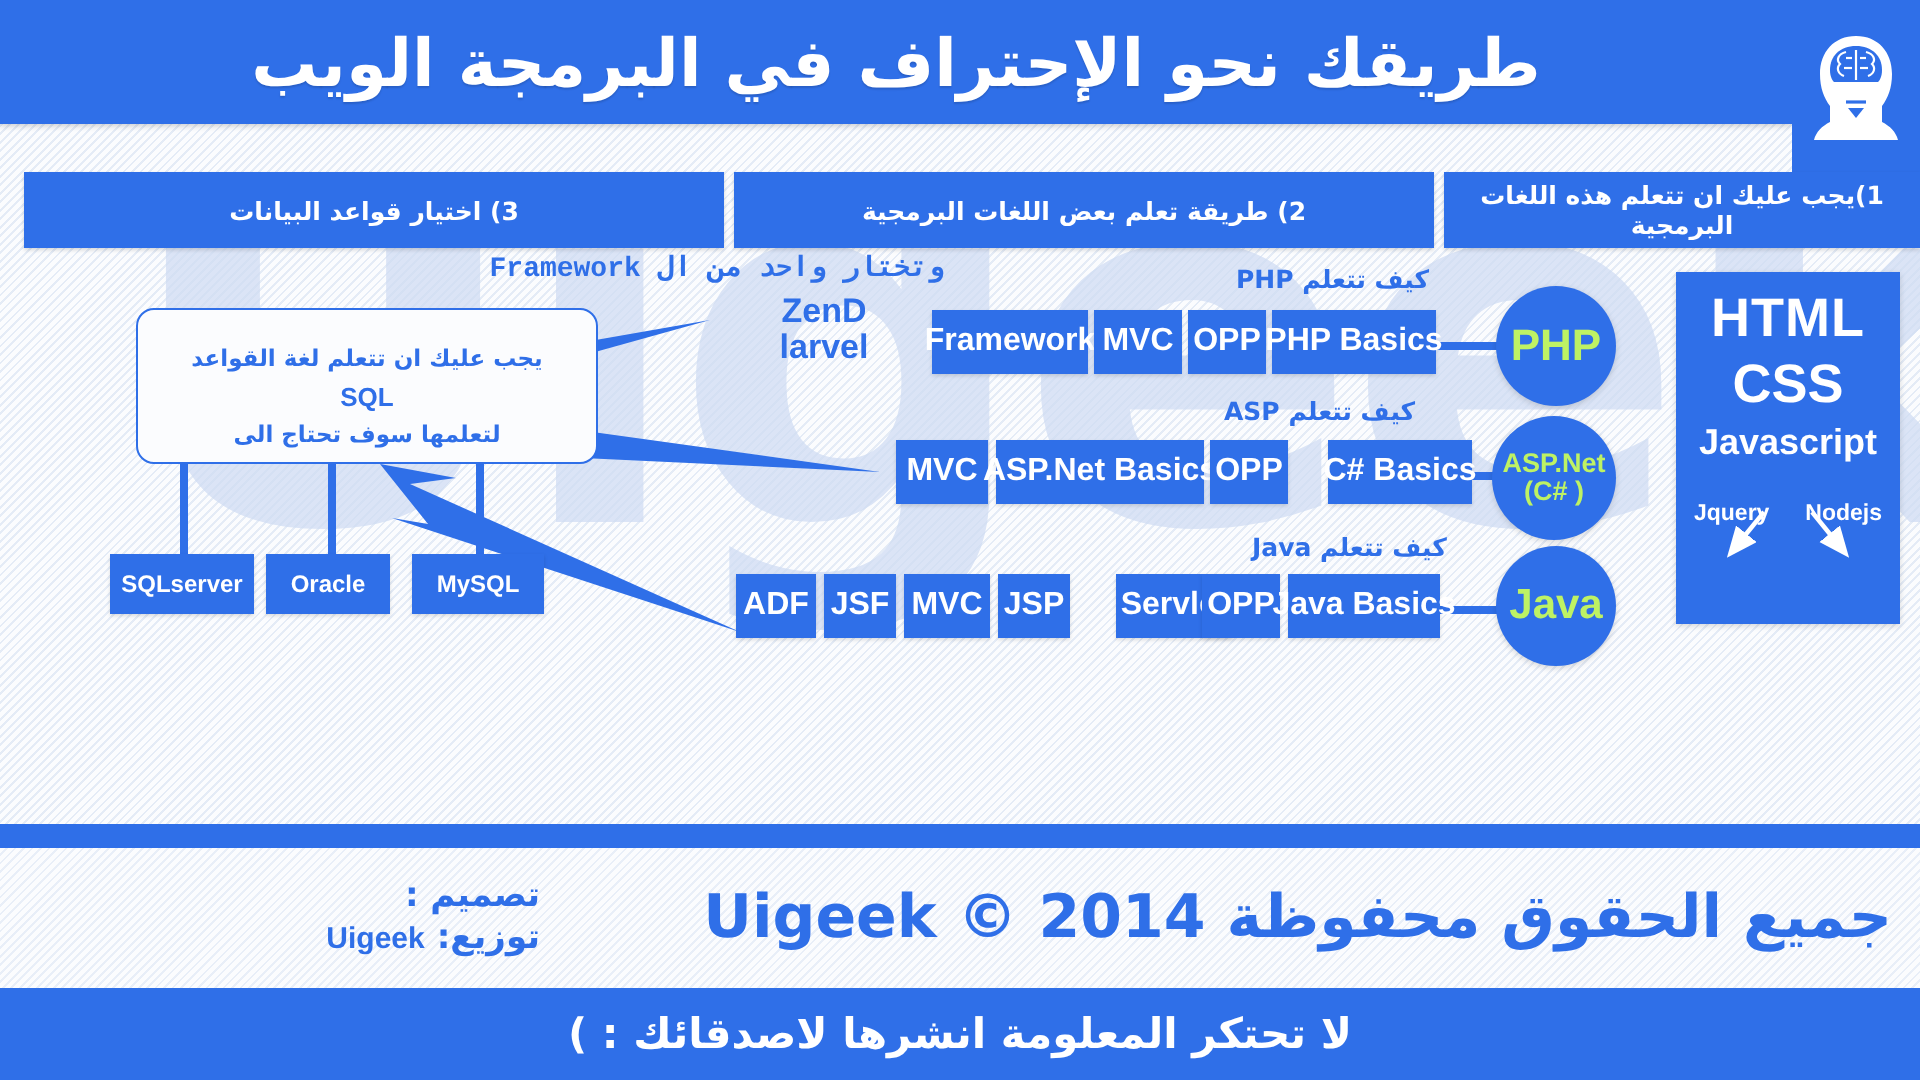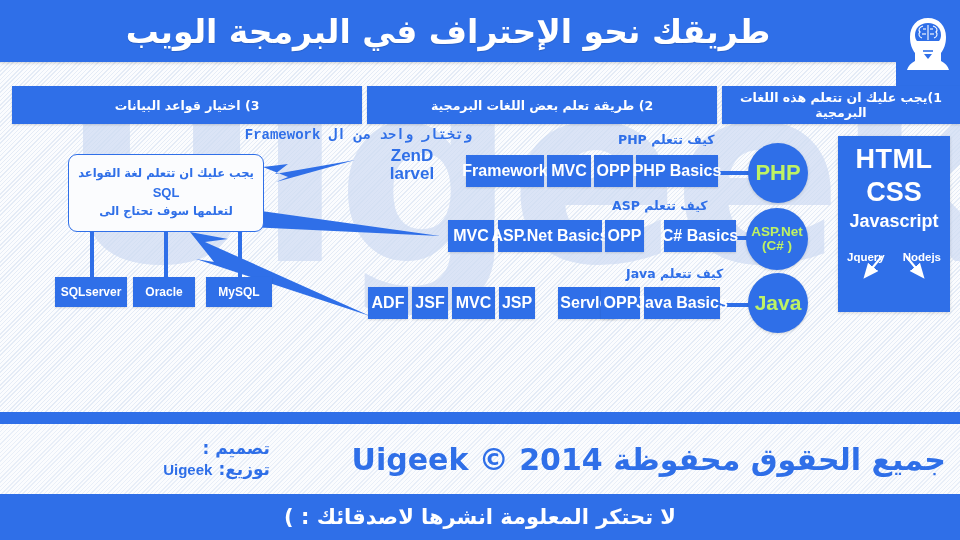--- a/index.html
+++ b/index.html
@@ -179,29 +179,29 @@
     direction: rtl;
     font-family: "DejaVu Sans", sans-serif;
     white-space: nowrap;
   }
 
   
   #sql-panel {
     position: absolute;
     left: 68px;
     top: 28px;
-    width: 196px;
+    width: 231px;
     height: 78px;
     background: #fbfcfe;
     border: 1.6px solid #2f6fe8;
     border-radius: 9px;
     display: flex;
     flex-direction: column;
     align-items: center;
-    justify-content: center;
+    justify-content: flex-end;
     direction: rtl;
     box-sizing: border-box;
     padding: 4px 6px;
   }
   #sql-panel div {
     color: #2f6fe8;
     font-size: 11.5px;
     font-weight: bold;
     font-family: "DejaVu Sans", sans-serif;
     line-height: 1.55;

